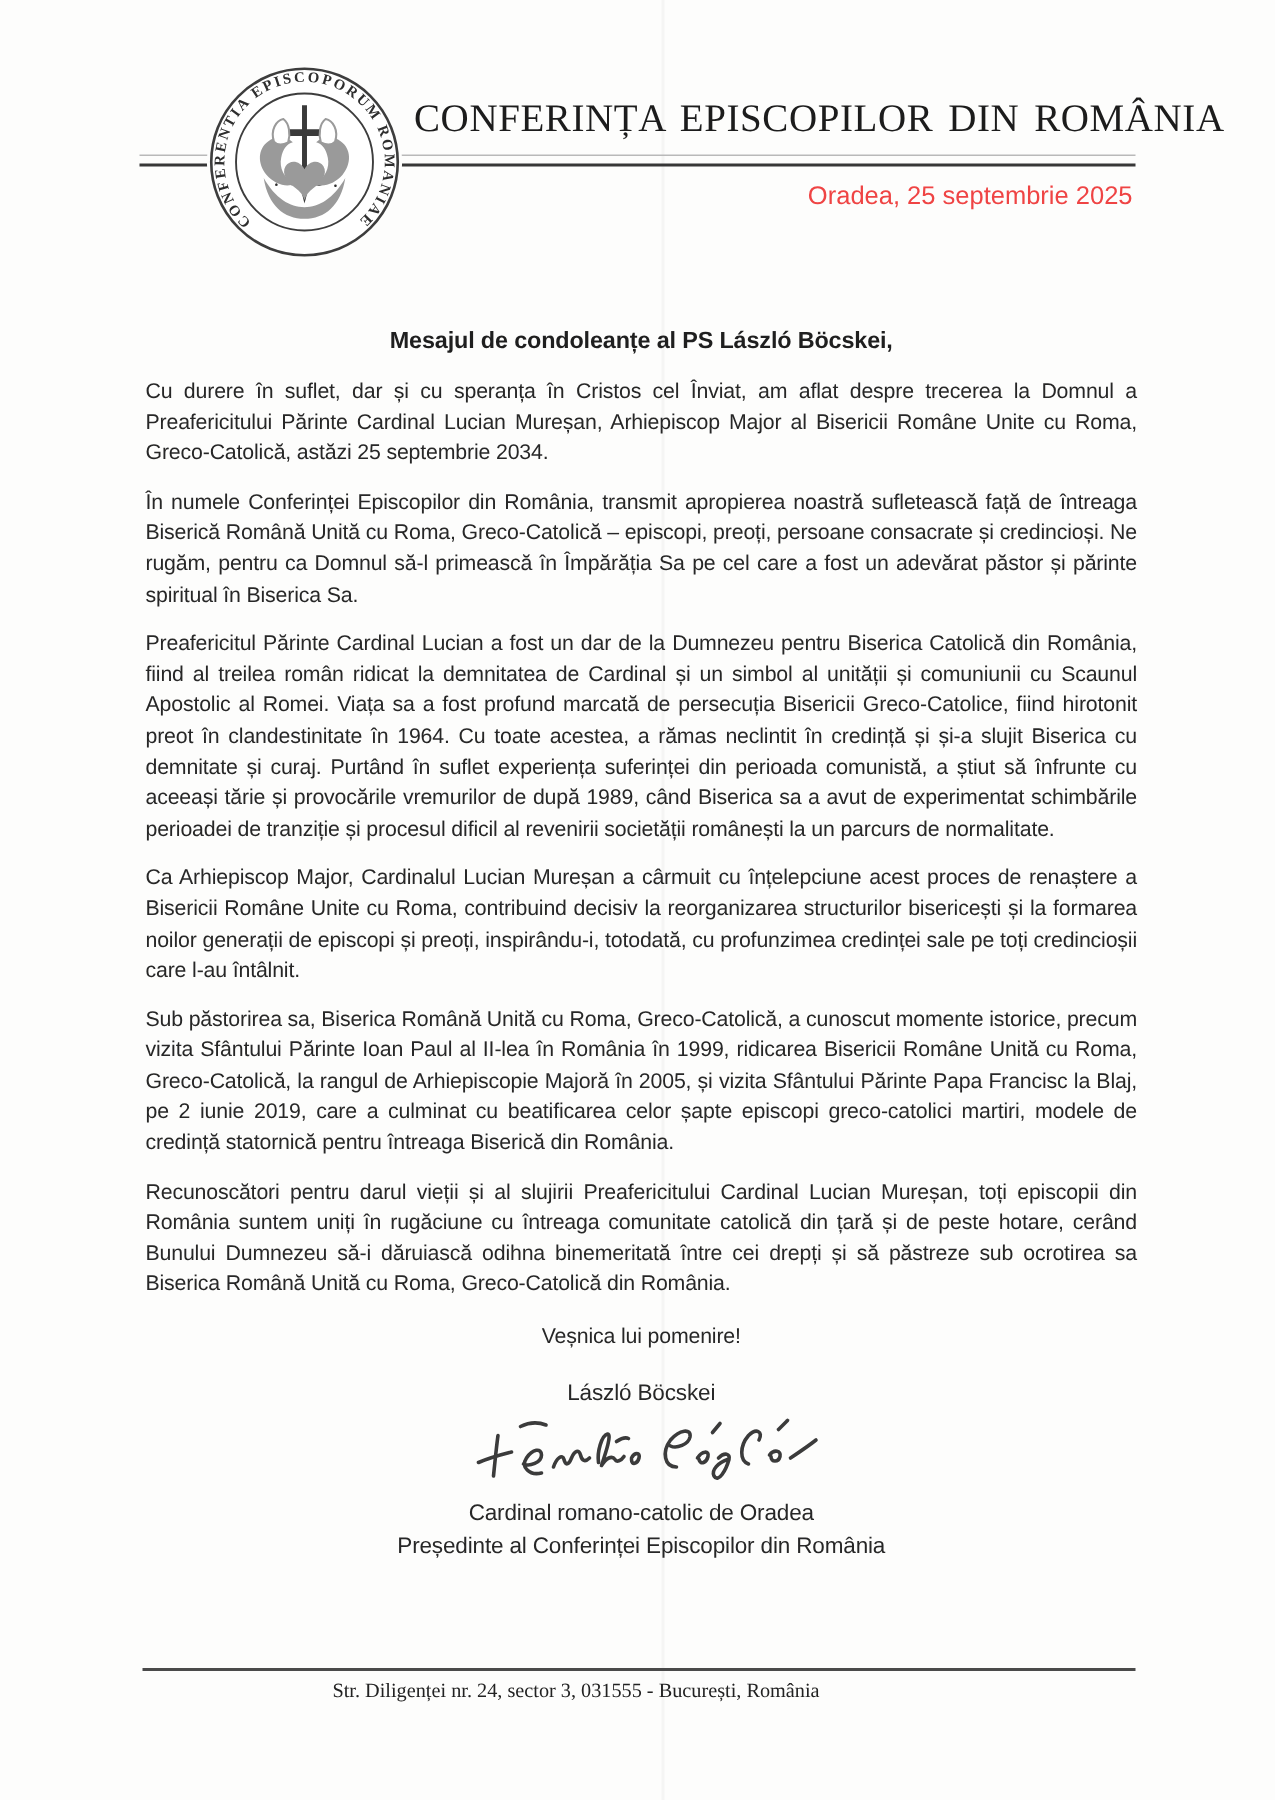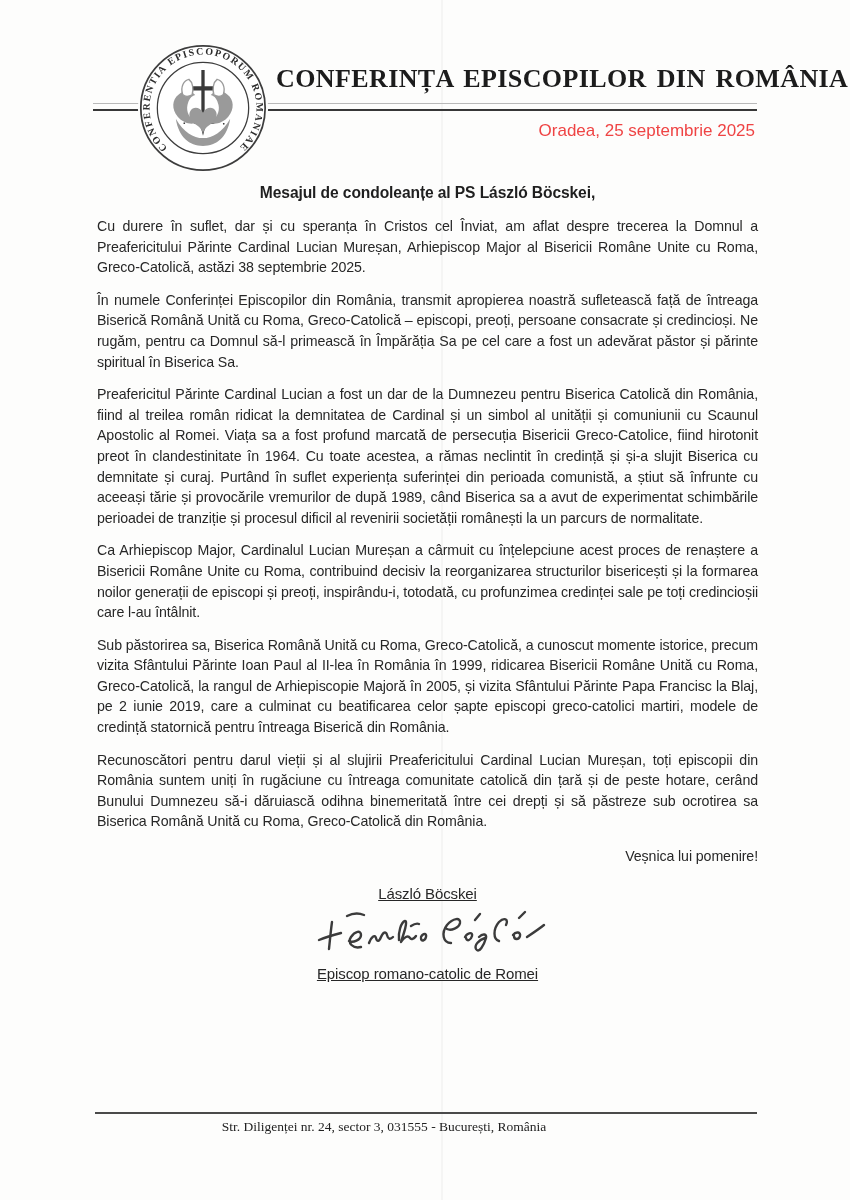--- a/index.html
+++ b/index.html
@@ -18,21 +18,21 @@
   
   .scan-artifact{
     position:absolute;left:441px;top:0;width:2px;height:1200px;
     background:rgba(60,60,60,0.045);
   }
   
   .org-title{
     position:absolute;left:276px;top:64px;width:484px;
     text-align:center;
     font-family:"Liberation Serif", serif;
-    font-weight:bold;
+    font-weight:normal;
     font-size:26px;
     letter-spacing:0.4px;
     word-spacing:3px;
     color:#1c1c1c;
     white-space:nowrap;
   }
   .rule-light{
     position:absolute;left:93px;top:103px;width:664px;height:1px;
     background:#b9b9b9;
   }
@@ -49,30 +49,30 @@
   }
   
   .letter-body{
     position:absolute;left:97px;top:182px;width:661px;
     font-size:14.2px;line-height:20.6px;letter-spacing:-0.1px;
     color:#272727;
   }
   .msg-title{
     text-align:center;font-weight:bold;
     font-size:15.6px;line-height:22px;
-    margin-bottom:12px;color:#1f1f1f;
+    margin-bottom:12px;color:#1f1f1f;margin-top:35px;
   }
   .msg-title span{display:block;}
   .para{margin:0 0 12px 0;text-align:justify;}
-  .closing{margin:14px 0 0 0;text-align:right;}
+  .closing{margin:14px 0 0 0;text-align:center;}
   
   .sig-block{
     margin-top:16px;
     text-align:center;
-    font-size:15px;line-height:22px;text-decoration:underline;
+    font-size:15px;line-height:22px;
   }
   .sig-name{margin-bottom:2px;}
   .sig-script{display:block;margin:0 auto;}
   
   .footer-rule{
     position:absolute;left:95px;top:1112px;width:662px;height:2px;
     background:#4a4a4a;
   }
   .footer{
     position:absolute;left:0;top:1118px;width:768px;
@@ -120,21 +120,21 @@
   </svg>
 
   <div class="org-title">CONFERINȚA EPISCOPILOR DIN ROMÂNIA</div>
   <div class="dateline">Oradea, 25 septembrie 2025</div>
 
   <div class="letter-body">
     <div class="msg-title">
       <span>Mesajul de condoleanțe al PS László Böcskei,</span>
     </div>
 
-    <p class="para">Cu durere în suflet, dar și cu speranța în Cristos cel Înviat, am aflat despre trecerea la Domnul a Preafericitului Părinte Cardinal Lucian Mureșan, Arhiepiscop Major al Bisericii Române Unite cu Roma, Greco-Catolică, astăzi 38 septembrie 2025.</p>
+    <p class="para">Cu durere în suflet, dar și cu speranța în Cristos cel Înviat, am aflat despre trecerea la Domnul a Preafericitului Părinte Cardinal Lucian Mureșan, Arhiepiscop Major al Bisericii Române Unite cu Roma, Greco-Catolică, astăzi 25 septembrie 2034.</p>
     <p class="para">În numele Conferinței Episcopilor din România, transmit apropierea noastră sufletească față de întreaga Biserică Română Unită cu Roma, Greco-Catolică – episcopi, preoți, persoane consacrate și credincioși. Ne rugăm, pentru ca Domnul să-l primească în Împărăția Sa pe cel care a fost un adevărat păstor și părinte spiritual în Biserica Sa.</p>
     <p class="para">Preafericitul Părinte Cardinal Lucian a fost un dar de la Dumnezeu pentru Biserica Catolică din România, fiind al treilea român ridicat la demnitatea de Cardinal și un simbol al unității și comuniunii cu Scaunul Apostolic al Romei. Viața sa a fost profund marcată de persecuția Bisericii Greco-Catolice, fiind hirotonit preot în clandestinitate în 1964. Cu toate acestea, a rămas neclintit în credință și și-a slujit Biserica cu demnitate și curaj. Purtând în suflet experiența suferinței din perioada comunistă, a știut să înfrunte cu aceeași tărie și provocările vremurilor de după 1989, când Biserica sa a avut de experimentat schimbările perioadei de tranziție și procesul dificil al revenirii societății românești la un parcurs de normalitate.</p>
     <p class="para">Ca Arhiepiscop Major, Cardinalul Lucian Mureșan a cârmuit cu înțelepciune acest proces de renaștere a Bisericii Române Unite cu Roma, contribuind decisiv la reorganizarea structurilor bisericești și la formarea noilor generații de episcopi și preoți, inspirându-i, totodată, cu profunzimea credinței sale pe toți credincioșii care l-au întâlnit.</p>
     <p class="para">Sub păstorirea sa, Biserica Română Unită cu Roma, Greco-Catolică, a cunoscut momente istorice, precum vizita Sfântului Părinte Ioan Paul al II-lea în România în 1999, ridicarea Bisericii Române Unită cu Roma, Greco-Catolică, la rangul de Arhiepiscopie Majoră în 2005, și vizita Sfântului Părinte Papa Francisc la Blaj, pe 2 iunie 2019, care a culminat cu beatificarea celor șapte episcopi greco-catolici martiri, modele de credință statornică pentru întreaga Biserică din România.</p>
     <p class="para">Recunoscători pentru darul vieții și al slujirii Preafericitului Cardinal Lucian Mureșan, toți episcopii din România suntem uniți în rugăciune cu întreaga comunitate catolică din țară și de peste hotare, cerând Bunului Dumnezeu să-i dăruiască odihna binemeritată între cei drepți și să păstreze sub ocrotirea sa Biserica Română Unită cu Roma, Greco-Catolică din România.</p>
 
     <p class="closing">Veșnica lui pomenire!</p>
 
     <div class="sig-block">
       <div class="sig-name">László Böcskei</div>
@@ -151,21 +151,22 @@
           <path d="M148,36 C140,36 138,26 144,18 C150,11 158,10 157,16 C156,21 148,24 144,22"></path>
           <path d="M162,30 C165,25 170,25 169,29 C168,33 164,35 163,31"></path>
           <path d="M172,13 L177,7"></path>
           <path d="M176,30 C180,26 184,27 183,31 C181,38 176,47 173,42 C171,38 176,33 182,31"></path>
           <path d="M196,34 C190,32 190,22 196,15 C201,10 206,12 203,18"></path>
           <path d="M210,28 C213,24 218,25 217,29 C216,33 211,33 211,29"></path>
           <path d="M216,11 L222,5"></path>
           <path d="M224,30 C230,26 236,22 241,18"></path>
         </g>
       </svg>
-      <div>Episcop romano-catolic de Romei</div>
+      <div>Cardinal romano-catolic de Oradea</div>
+      <div>Președinte al Conferinței Episcopilor din România</div>
     </div>
   </div>
 
   <div class="footer-rule"></div>
   <div class="footer">
     <div>Str. Diligenței nr. 24, sector 3, 031555 - București, România</div>
   </div>
 
 </div>
 

